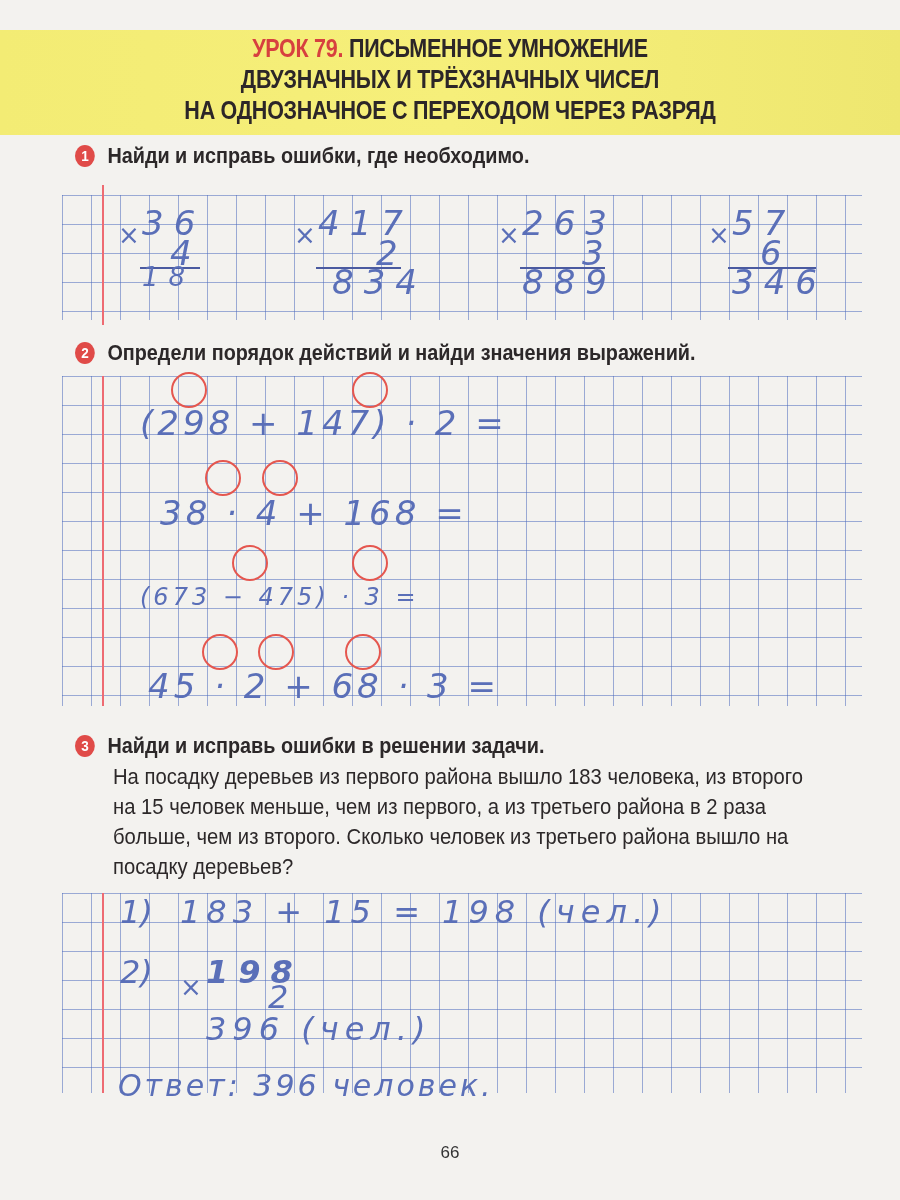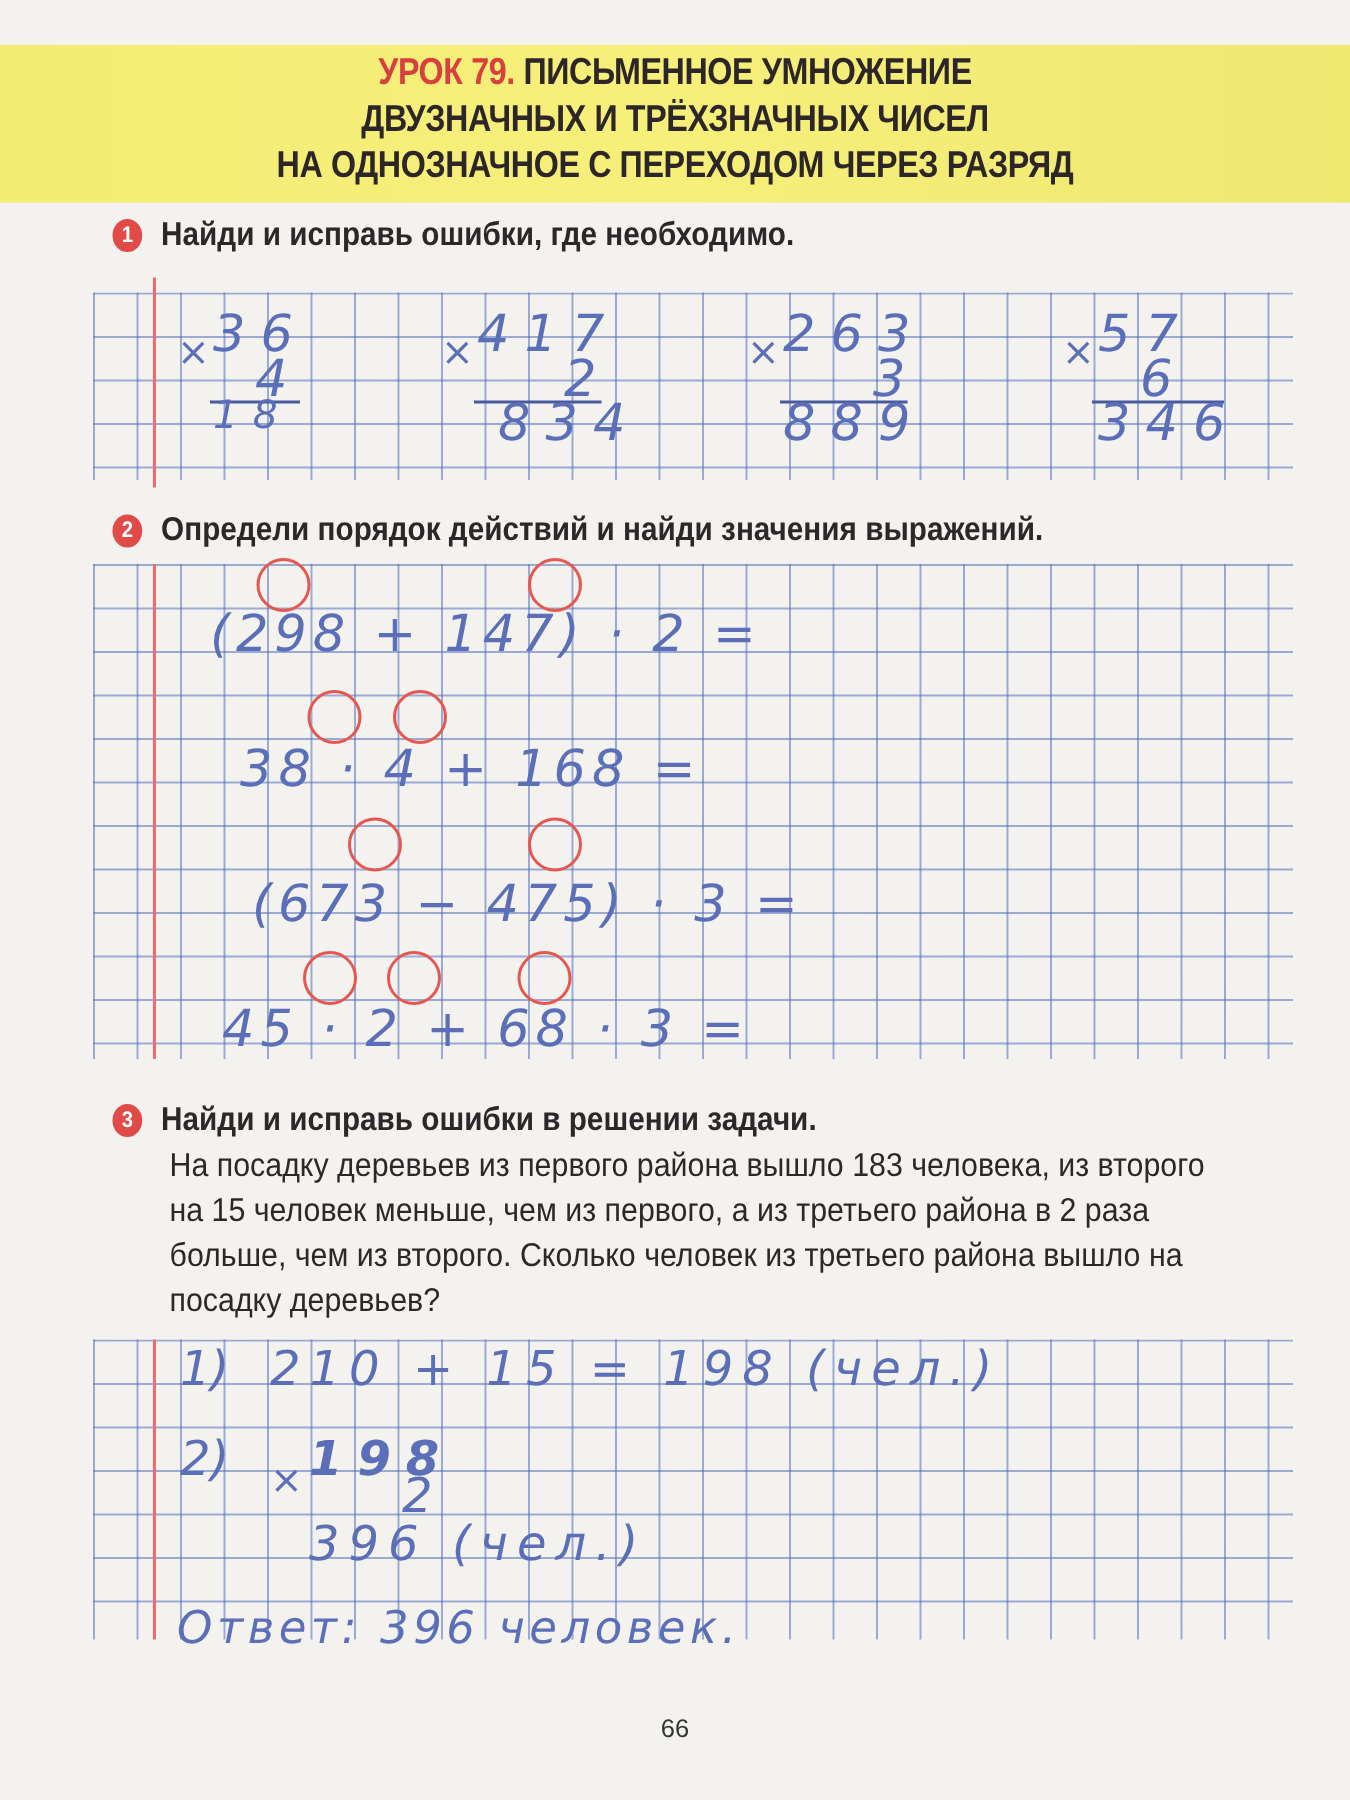--- a/index.html
+++ b/index.html
@@ -76,37 +76,37 @@
 <div class="circle" style="left:171px;top:372px;"></div>
 <div class="circle" style="left:352px;top:372px;"></div>
 <div class="hw" style="left:140px;top:403px;font-size:34px;letter-spacing:4px;">(298 + 147) · 2 =</div>
 
 <div class="circle" style="left:205px;top:460px;"></div>
 <div class="circle" style="left:262px;top:460px;"></div>
 <div class="hw" style="left:160px;top:493px;font-size:34px;letter-spacing:4px;">38 · 4 + 168 =</div>
 
 <div class="circle" style="left:232px;top:545px;"></div>
 <div class="circle" style="left:352px;top:545px;"></div>
-<div class="hw" style="left:140px;top:583px;font-size:34px;letter-spacing:4px;margin-left:28px;">(673 − 475) · 3 =</div>
+<div class="hw" style="left:140px;top:583px;font-size:24px;letter-spacing:4px;">(673 − 475) · 3 =</div>
 
 <div class="circle" style="left:202px;top:634px;"></div>
 <div class="circle" style="left:258px;top:634px;"></div>
 <div class="circle" style="left:345px;top:634px;"></div>
 <div class="hw" style="left:148px;top:666px;font-size:34px;letter-spacing:4px;">45 · 2 + 68 · 3 =</div>
 
 <div class="task-head" style="top:733px;">
   <span class="badge">3</span><span>Найди и исправь ошибки в решении задачи.</span>
 </div>
 <div class="task-text" style="top:762px;">На посадку деревьев из первого района вышло 183 человека, из второго на 15 человек меньше, чем из первого, а из третьего района в 2 раза больше, чем из второго. Сколько человек из третьего района вышло на посадку деревьев?</div>
 
 <div class="grid" style="top:893px;height:200px;"></div>
 <div class="margin" style="left:102px;top:893px;height:200px;"></div>
 
 <div class="hw sm" style="left:120px;top:893px;font-size:32px;">1)</div>
-<div class="hw" style="left:180px;top:893px;font-size:32px;letter-spacing:6px;">210 + 15 = 198 (чел.)</div>
+<div class="hw" style="left:180px;top:893px;font-size:32px;letter-spacing:6px;">183 + 15 = 198 (чел.)</div>
 
 <div class="hw sm" style="left:120px;top:953px;font-size:32px;">2)</div>
 <div class="hw sm" style="left:180px;top:972px;font-size:26px;">×</div>
 <div class="hw" style="left:206px;top:953px;font-size:32px;font-weight:bold;">198</div>
 <div class="hw" style="left:268px;top:978px;font-size:32px;">2</div>
 <div class="hw" style="left:206px;top:1010px;font-size:32px;letter-spacing:6px;">396 (чел.)</div>
 
 <div class="hw" style="left:118px;top:1068px;font-size:30px;letter-spacing:3px;">Ответ: 396 человек.</div>
 
 <div class="pagenum">66</div>

